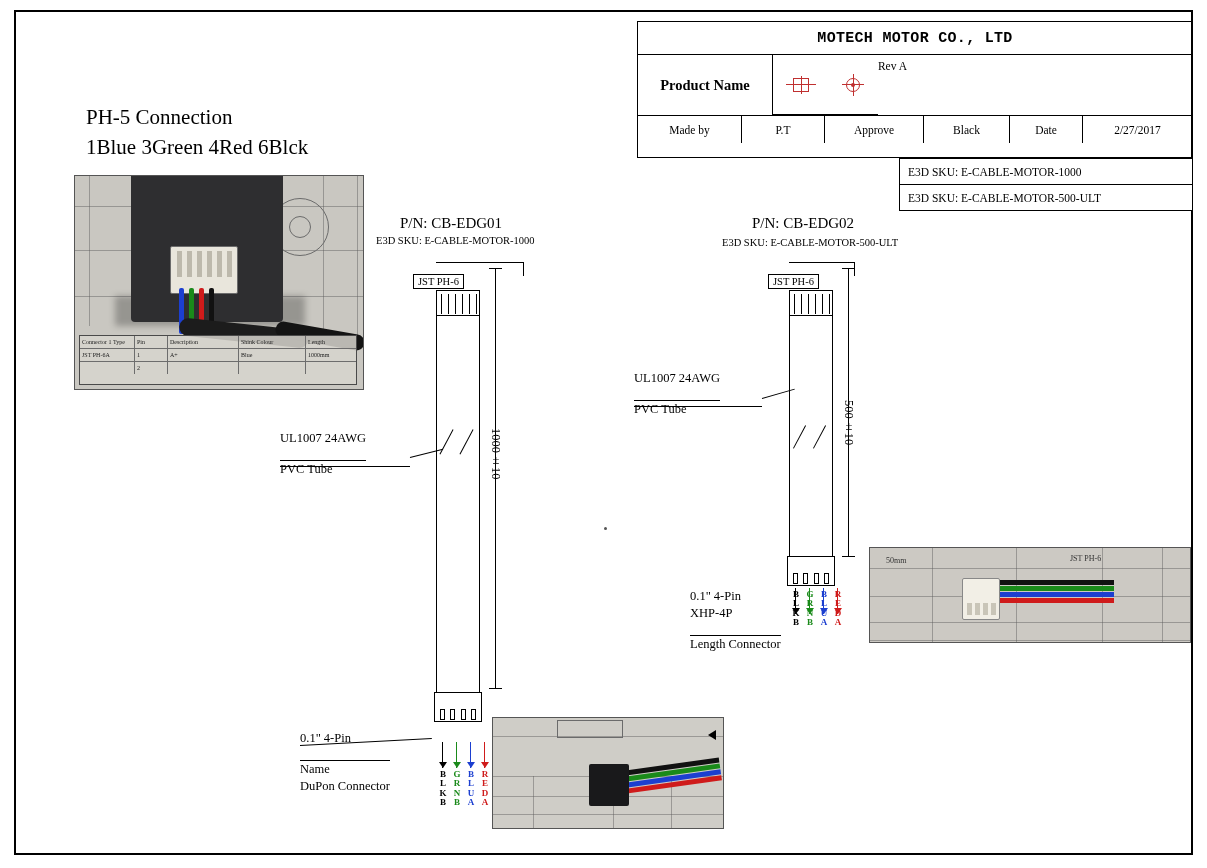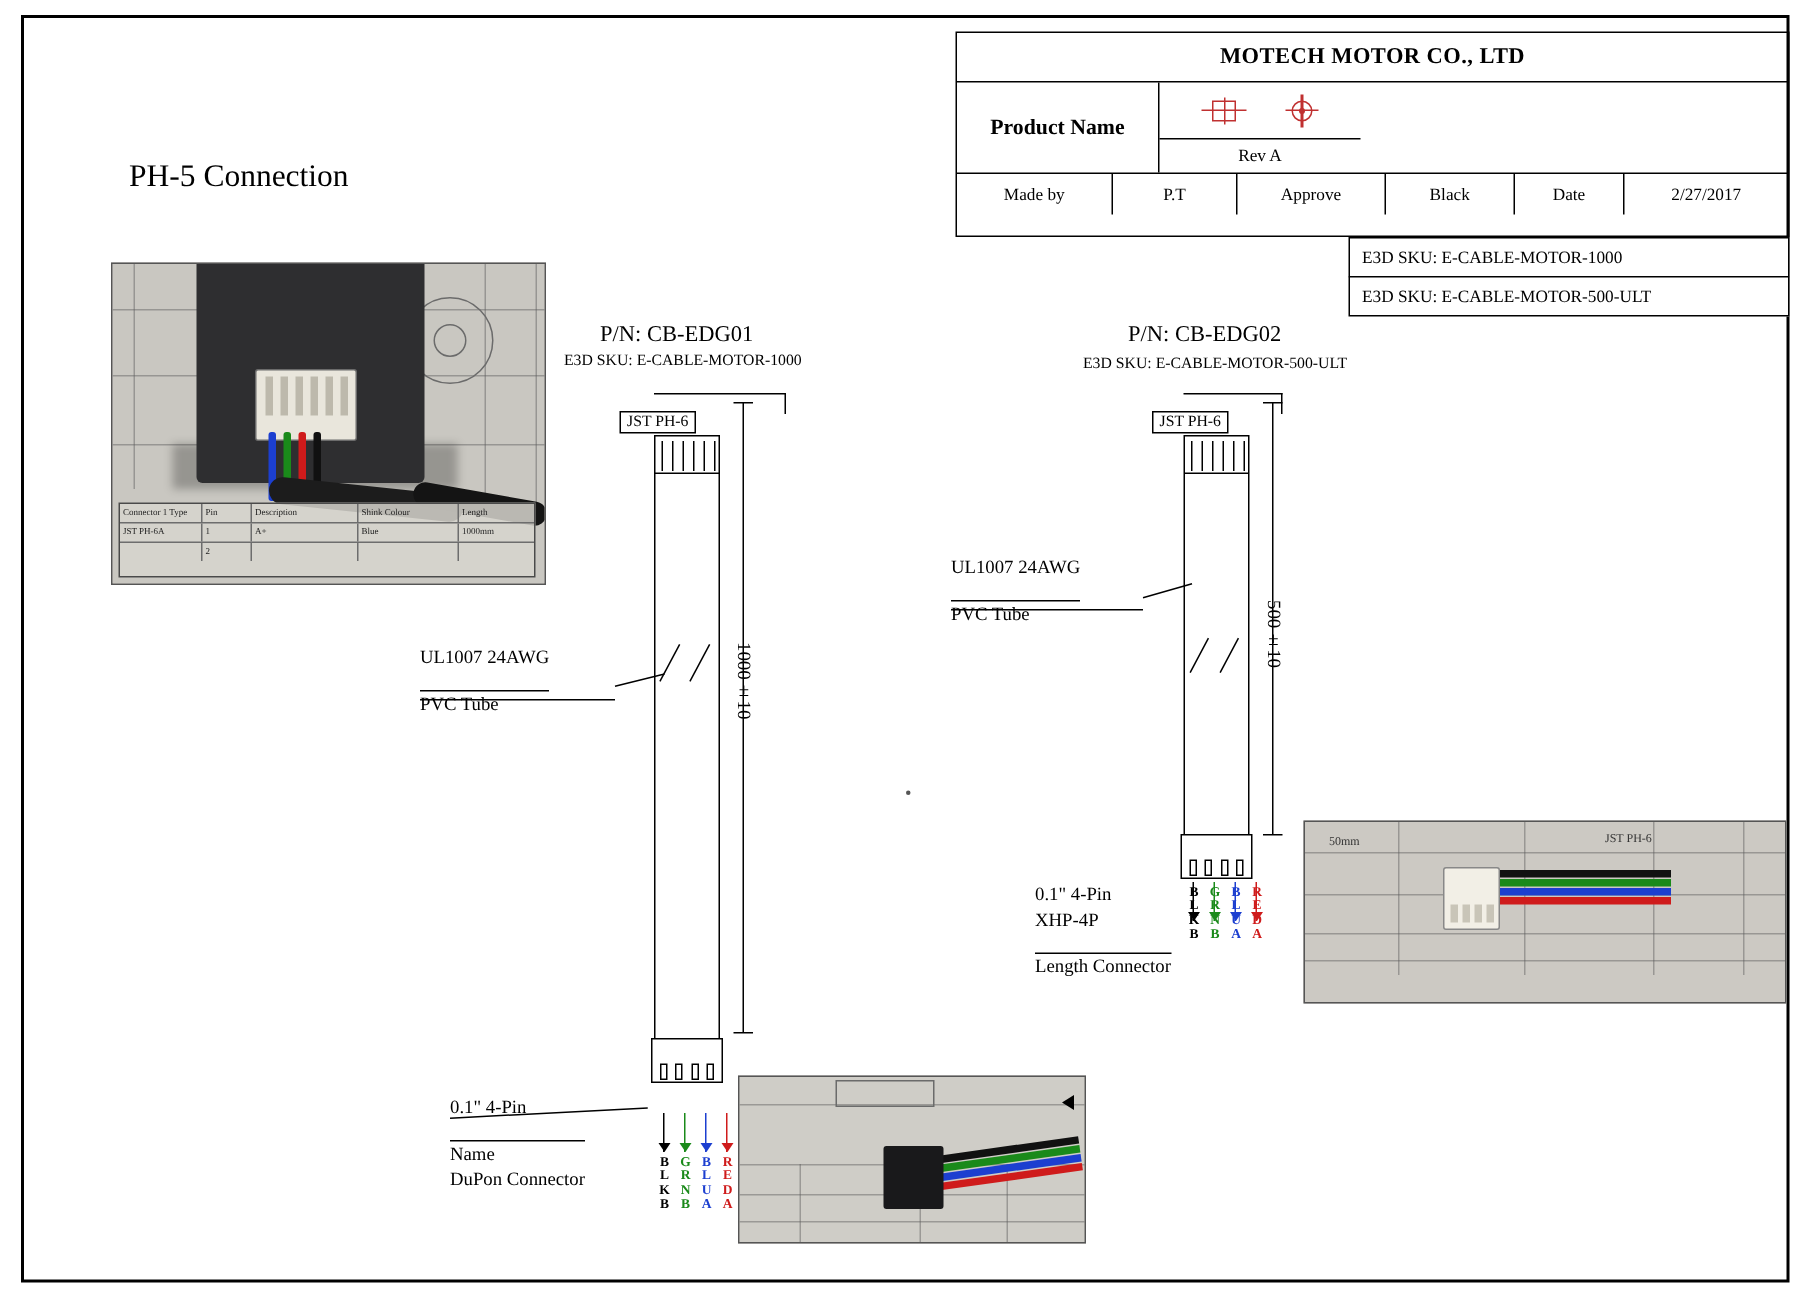--- a/index.html
+++ b/index.html
@@ -34,20 +34,21 @@
     border: 1.5px solid #000;
     box-sizing: border-box;
   }
   .tb-company {
     height: 32px;
     border-bottom: 1.5px solid #000;
     display: flex; align-items: center; justify-content: center;
     font-weight: bold;
     font-size: 15px;
     letter-spacing: .3px;
+    font-family: Liberation Mono, monospace;
   }
   .tb-mid {
     display: flex;
     height: 61px;
     border-bottom: 1.5px solid #000;
     box-sizing: border-box;
   }
   .tb-prodname {
     width: 134px;
     border-right: 1.5px solid #000;
@@ -58,21 +59,21 @@
   .tb-prodval {
     flex: 1;
     border-right: 1.5px solid #000;
     display: flex; flex-direction: column; align-items: center; justify-content: center;
     font-weight: bold;
     font-size: 17px;
     line-height: 1.15;
   }
   .tb-symbols {
     width: 134px;
-    display: flex; flex-direction: column;
+    display: flex; flex-direction: row;
   }
   .tb-sym-row {
     flex: 1;
     border-bottom: 1.2px solid #000;
     display: flex; align-items: center; justify-content: center;
     gap: 26px;
   }
   .tb-rev {
     height: 22px;
     display: flex; align-items: center; justify-content: center;
@@ -183,21 +184,21 @@
   
   .photo {
     position: absolute;
     border: 1px solid #555;
     box-sizing: border-box;
     overflow: hidden;
     background: #b9b7b2;
   }
   #photo-motor { left: 74px; top: 175px; width: 290px; height: 215px; }
   #photo-dupont { left: 492px; top: 717px; width: 232px; height: 112px; }
-  #photo-xhp { left: 869px; top: 547px; width: 322px; height: 122px; }
+  #photo-xhp { left: 869px; top: 547px; width: 322px; height: 96px; }
 
   .ph-paper {
     position: absolute; inset: 0;
     background: #c9c7c1;
   }
   .ph-lines div {
     position: absolute;
     background: rgba(90,90,90,.45);
     height: 1px;
   }
@@ -478,20 +479,21 @@
       <div class="c-martin">Black</div>
       <div class="c-date">Date</div>
       <div class="c-dateval">2/27/2017</div>
     </div>
   </div>
 
   <div class="sku-box" id="sku1">E3D SKU: E-CABLE-MOTOR-1000</div>
   <div class="sku-box" id="sku2">E3D SKU: E-CABLE-MOTOR-500-ULT</div>
 
   <div class="heading" id="h-ph6-1">PH-5 Connection</div>
+  <div class="heading" id="h-ph6-2">1Blue 3Green 4Red 6Blck</div>
 
   <div class="photo" id="photo-motor">
     <div class="ph-paper"></div>
     <div class="ph-lines">
       <div style="left:0;top:30px;width:290px;"></div>
       <div style="left:0;top:74px;width:290px;"></div>
       <div style="left:0;top:120px;width:290px;"></div>
     </div>
     <div class="ph-vlines">
       <div style="left:248px;top:0;height:160px;"></div>

